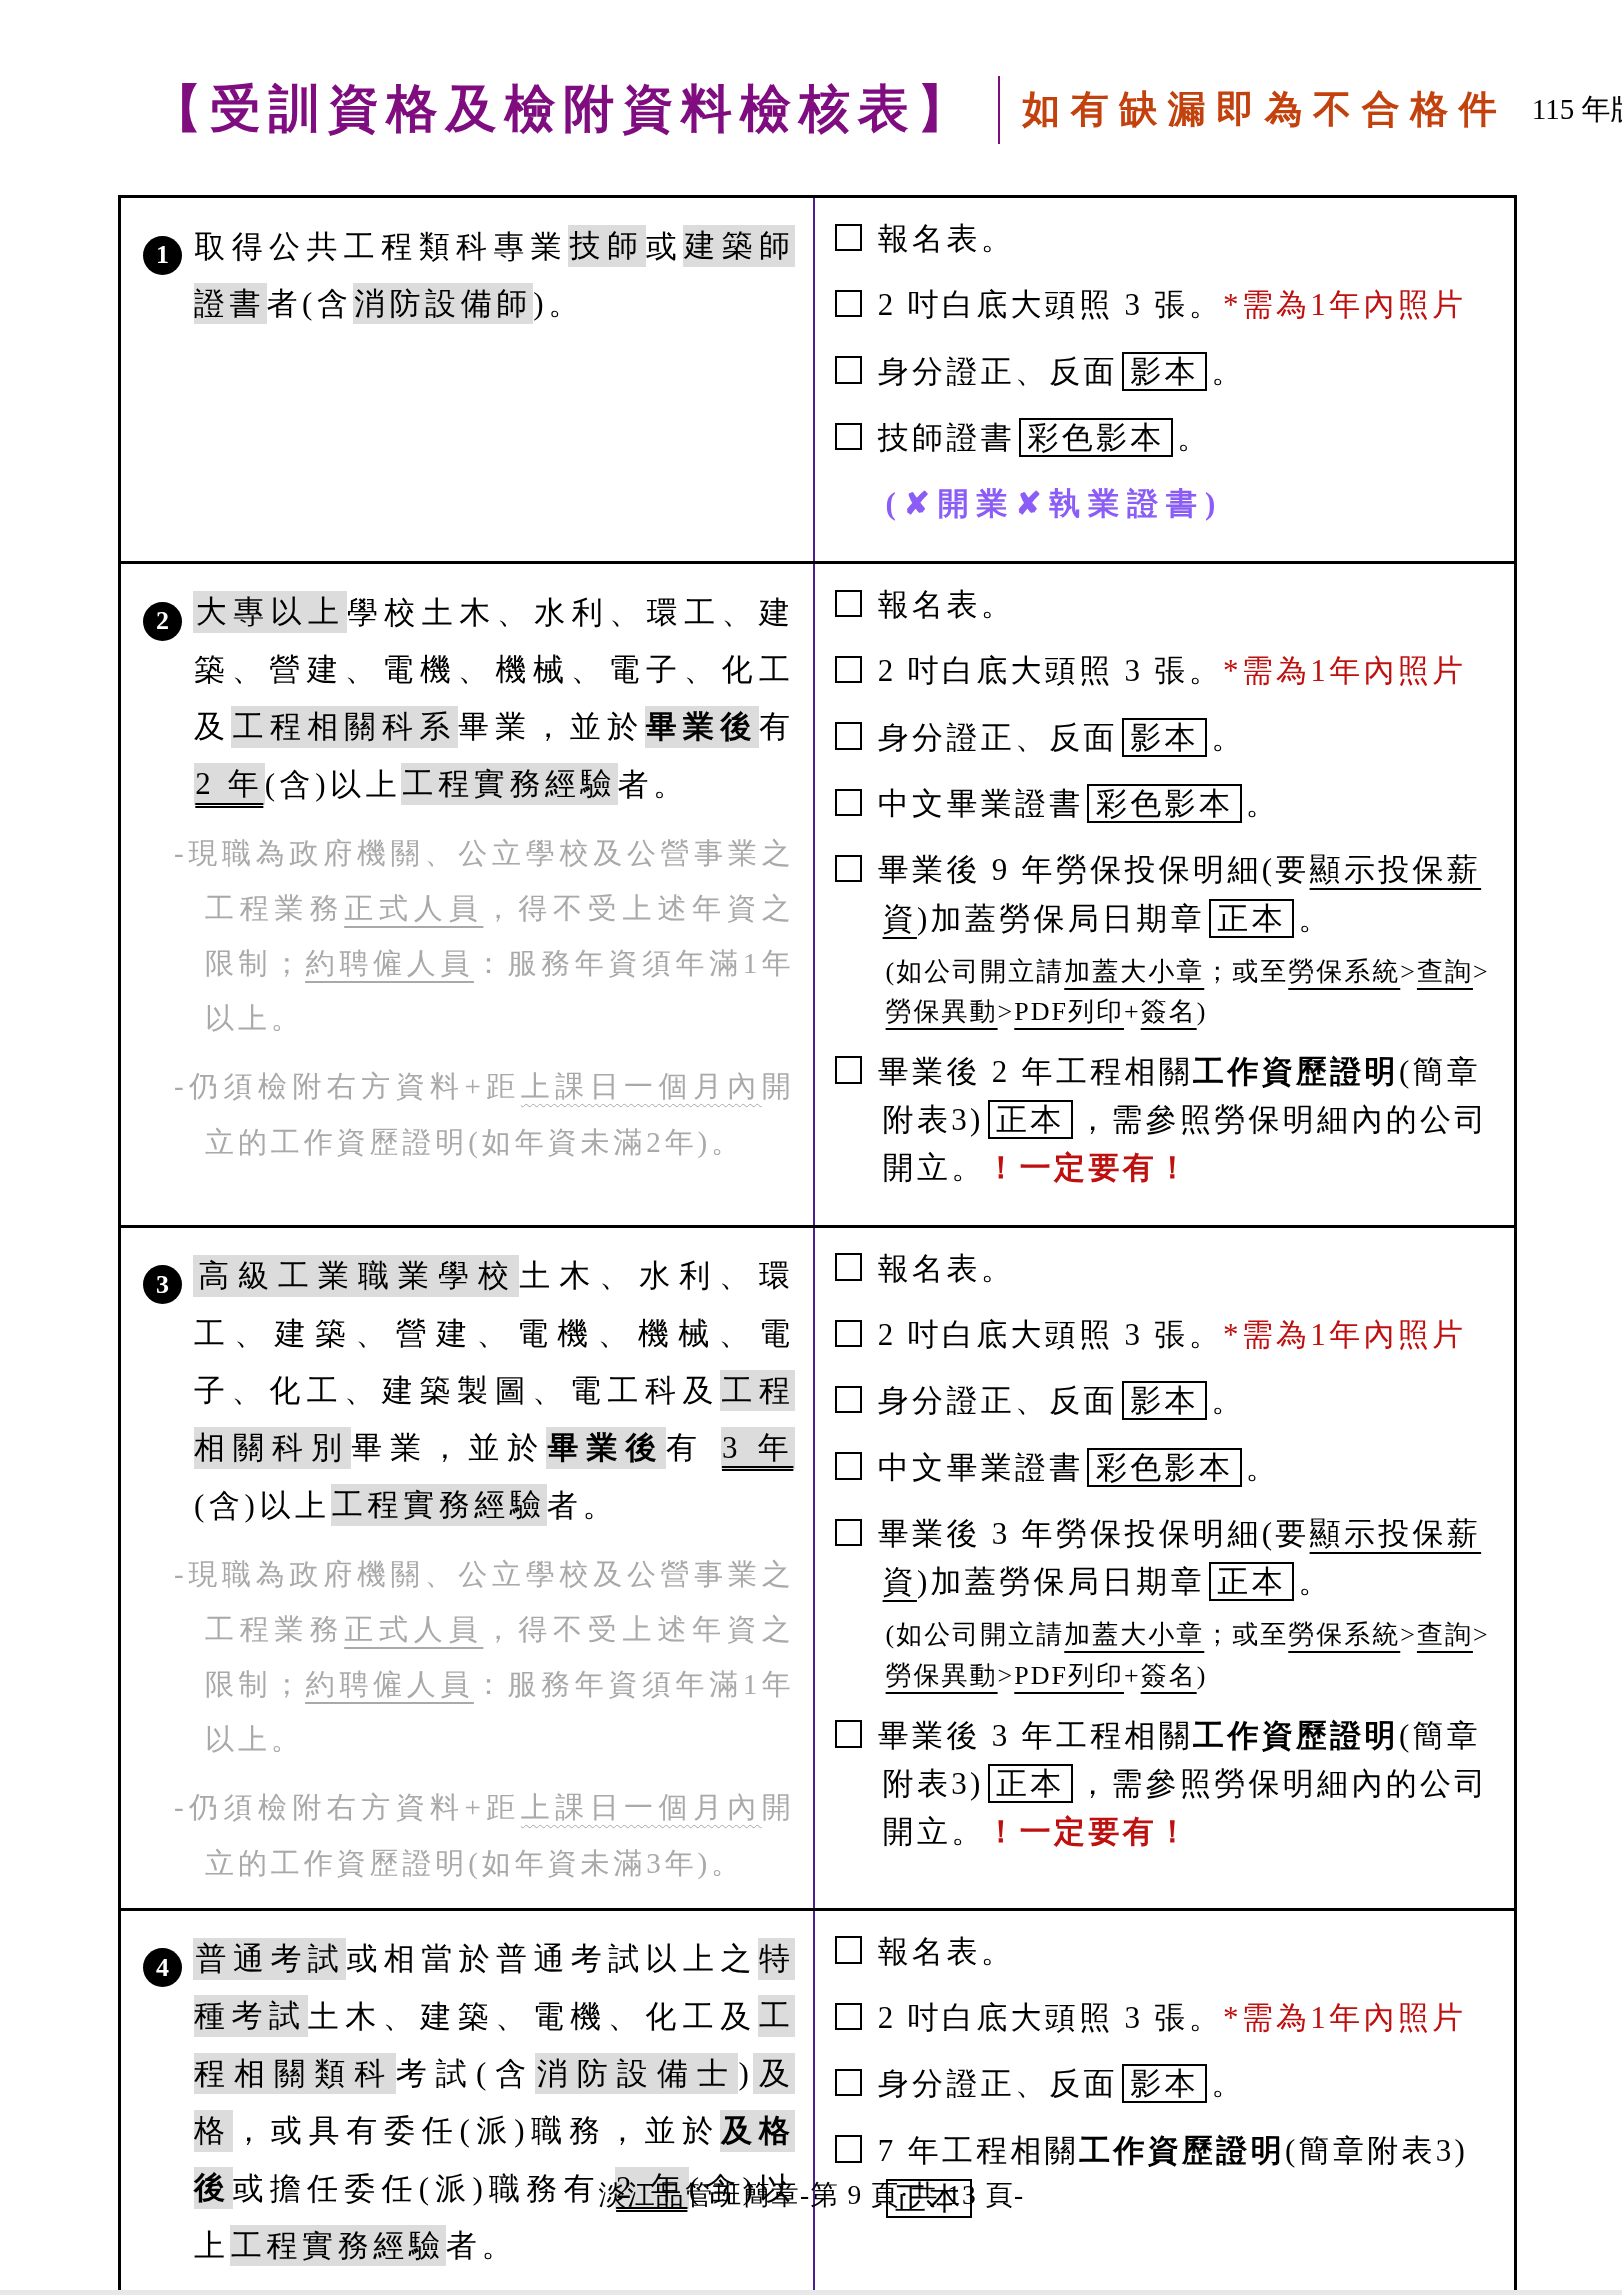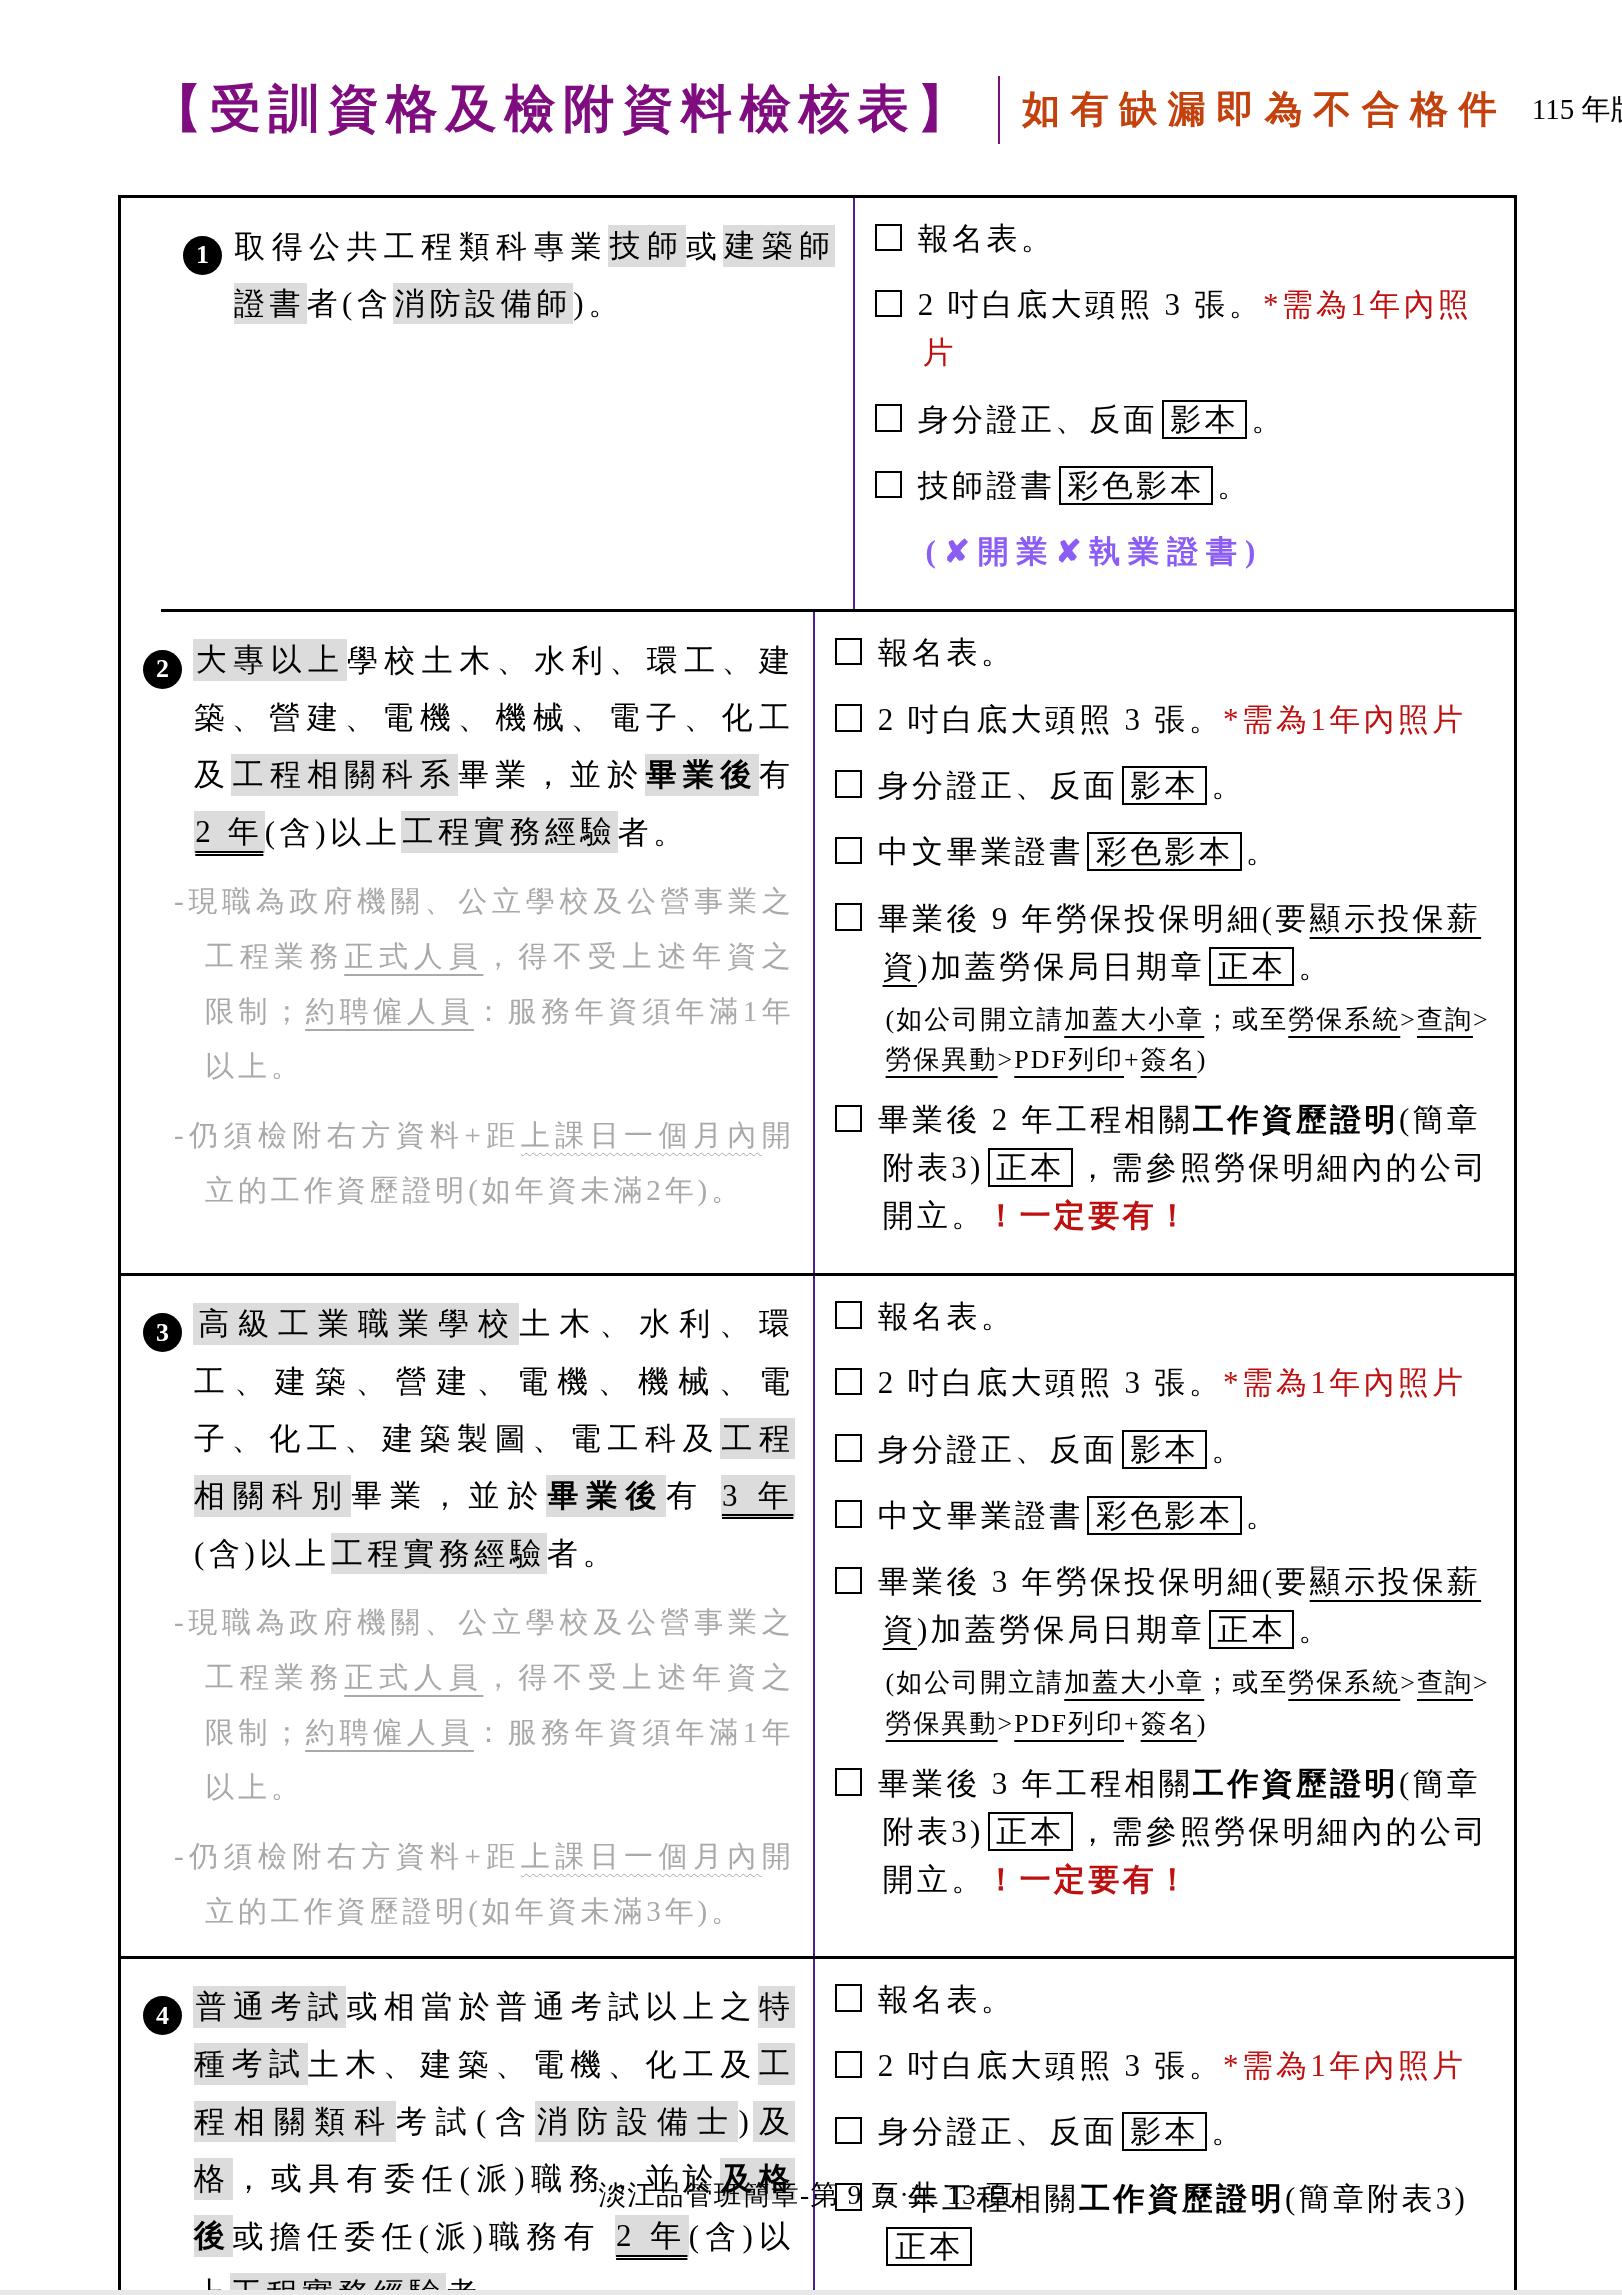--- a/index.html
+++ b/index.html
@@ -16,21 +16,21 @@
   .t-warn  { font-size:38px; font-weight:bold; color:#c2410c; letter-spacing:10.5px; white-space:nowrap; }
   .t-ver   { font-size:29px; color:#000; margin-left:2.6px; white-space:nowrap; }
   
   .table { position:absolute; top:195px; left:118px; width:1399px; border:3.3px solid #000; background:#fff; }
   .thead { display:grid; grid-template-columns:692px 1fr; background:#fbddc9; border-bottom:3.3px solid #000; min-height:58px; }
   .th { display:flex; align-items:center; justify-content:center; font-weight:bold; font-size:33px; letter-spacing:6.5px; padding:5.2px 6.5px; }
   .th-right { border-left:2px solid #000; gap:15.7px; }
   .badge { background:#000; color:#fff; padding:1.3px 7.9px; font-size:31px; letter-spacing:3.9px; }
   .trow { display:grid; grid-template-columns:692px 1fr; border-bottom:3.3px solid #000; }
   #rows .trow:last-child { border-bottom:none; }
-  #rows .trow:nth-child(1){ min-height:255px;margin-left:40px; }
+  #rows .trow:nth-child(1){ min-height:255px; }
   #rows .trow:nth-child(2){ min-height:501px; }
   #rows .trow:nth-child(3){ min-height:612px; }
   #rows .trow:nth-child(4){ min-height:429px; }
   .cell-left  { padding:19.6px 18.3px 17px 22px; }
   .cell-right { border-left:2px solid #4c1d95; padding:17px 15.7px 14.4px 19.6px; }
   
   .main-text { font-size:31px; line-height:1.85; letter-spacing:4.6px; text-align:justify; padding-left:51px; text-indent:-51px; }
   .num { display:inline-flex; width:39px; height:39px; border-radius:50%; background:#000; color:#fff;
          align-items:center; justify-content:center; font-size:26px; font-weight:bold;
          margin-right:10.5px; vertical-align:-6.5px; letter-spacing:0; text-indent:0; }

